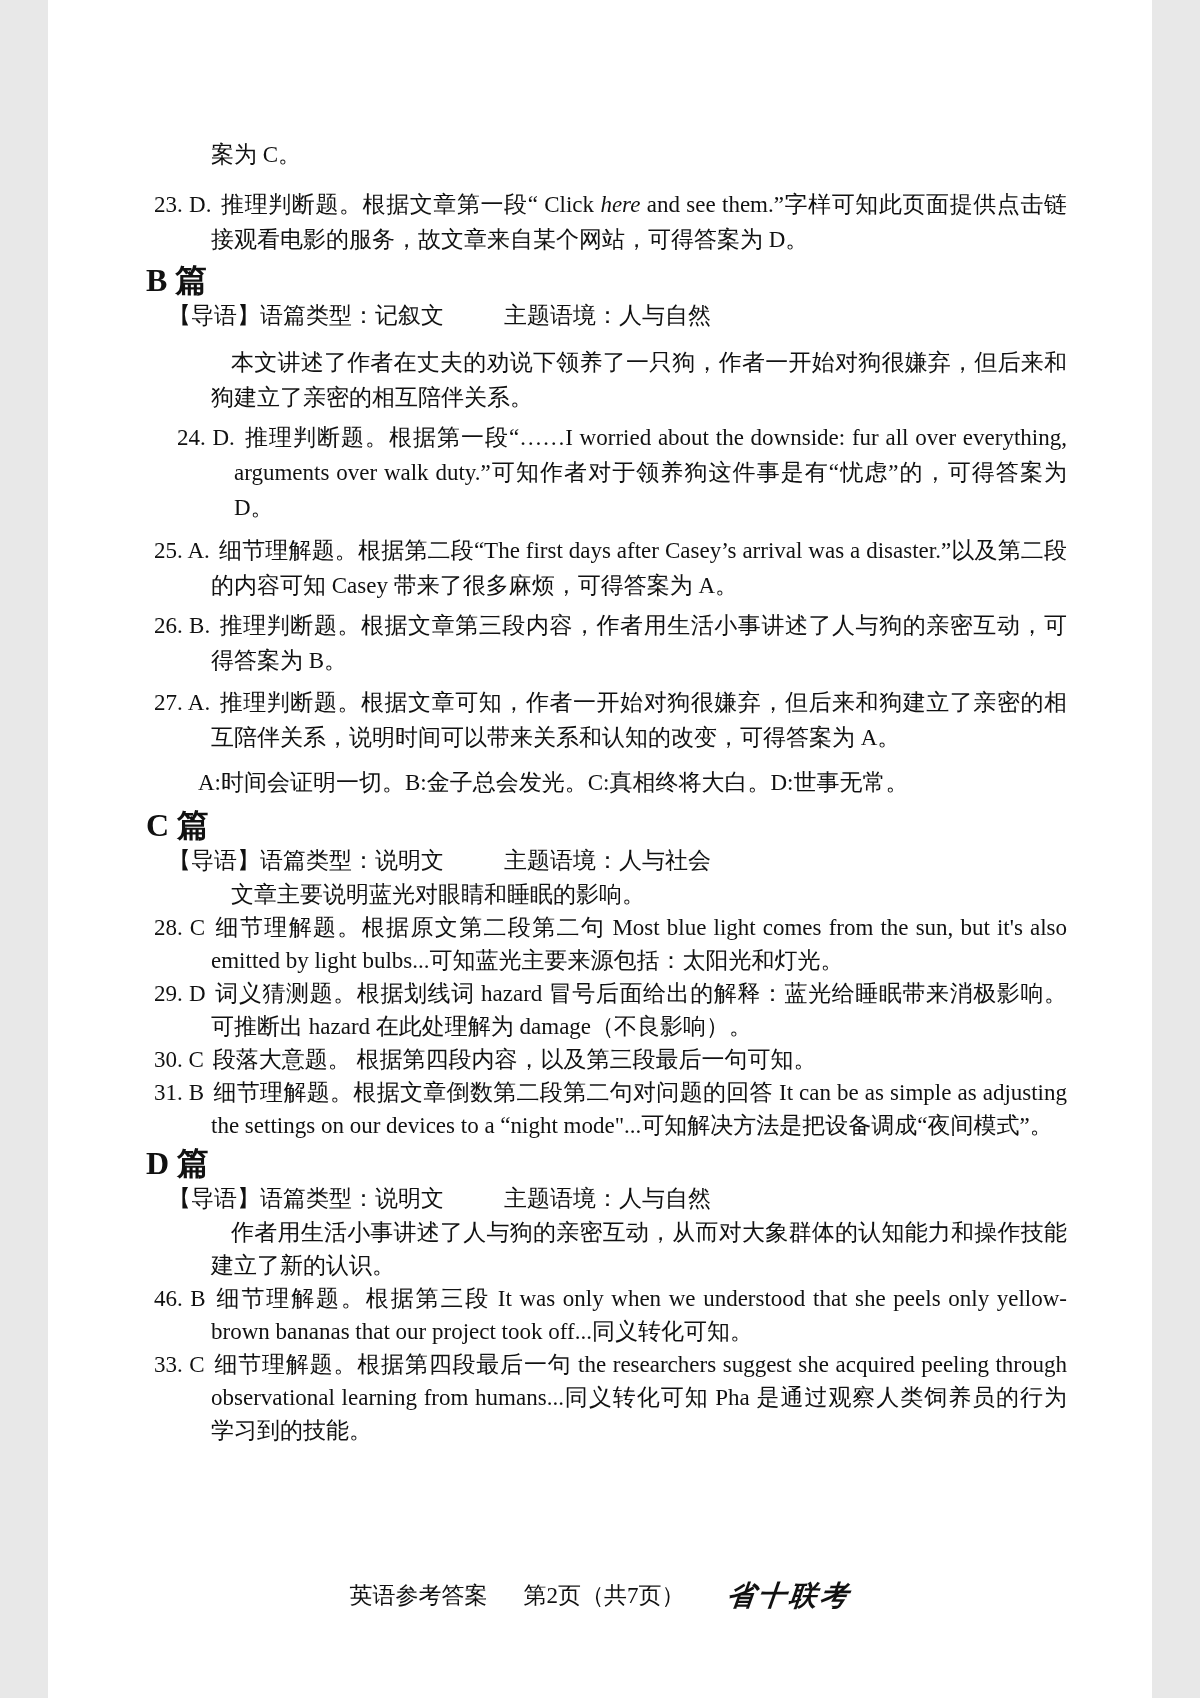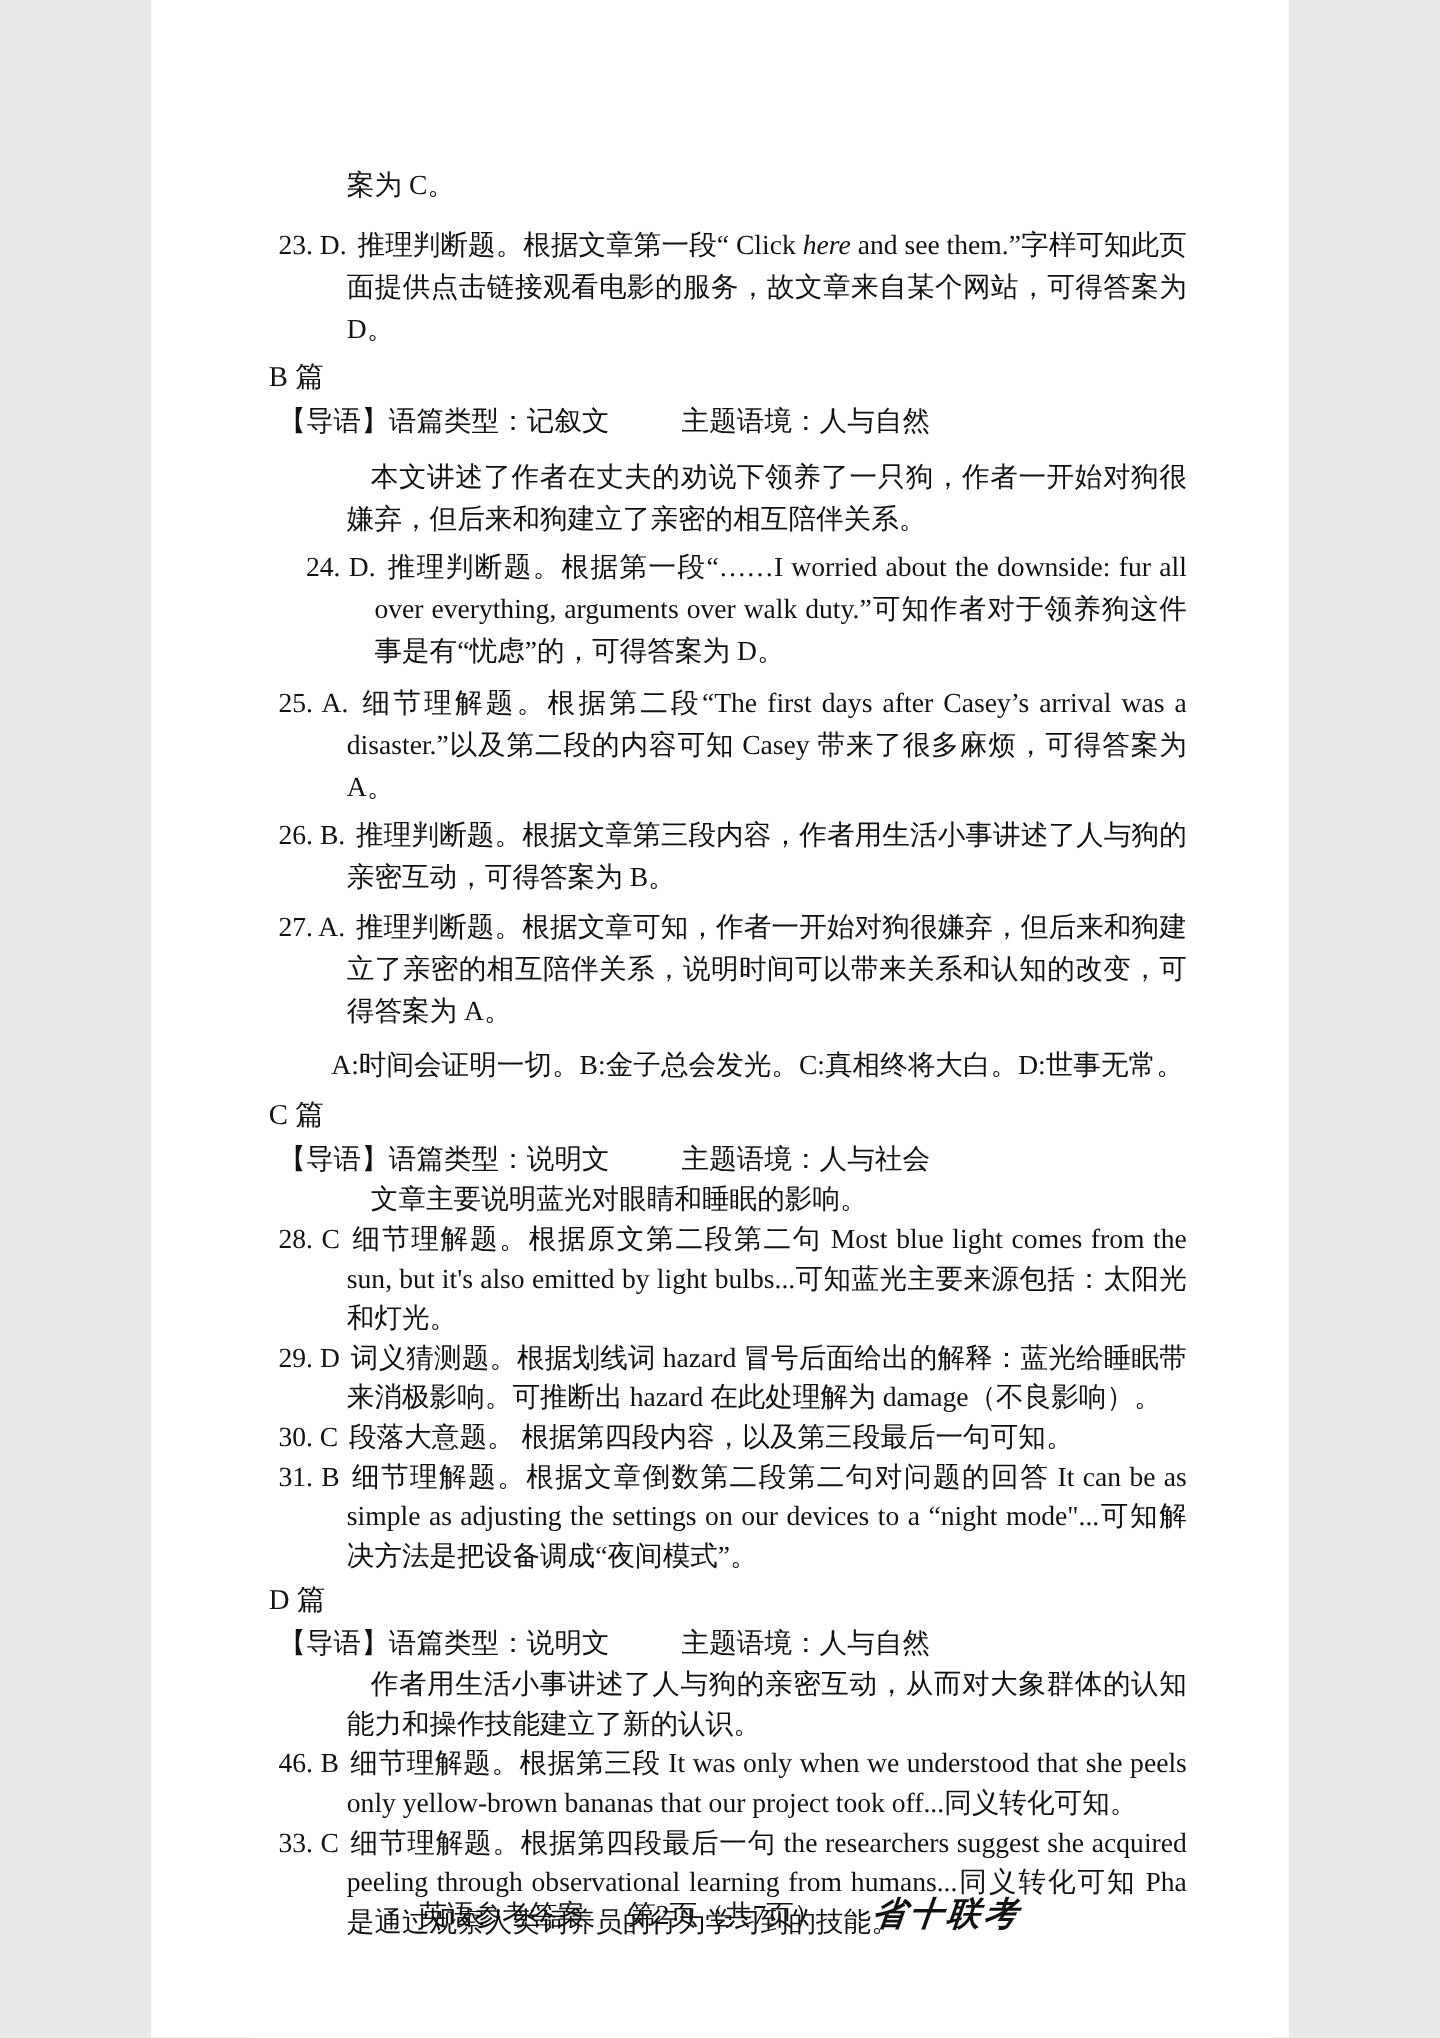--- a/index.html
+++ b/index.html
@@ -1,18 +1,18 @@
 <!DOCTYPE html>
 <html><head>
 <meta charset="utf-8">
 <style>
   html,body{margin:0;padding:0;background:#e8e8e8;}
   .page{
     position:relative;
-    width:948px;height:1698px;
+    width:1104px;height:1698px;
     margin:0 auto;
     background:#ffffff;
     color:#111;
     font-family:"Liberation Serif","DejaVu Serif",serif;
     font-size:23px;
     box-sizing:border-box;
     padding:137px 85px 0 98px;
     overflow:hidden;
   }
   p{margin:0;}
@@ -29,26 +29,26 @@
     text-align:justify;
   }
   .qnum{margin-right:9px;white-space:nowrap;}
   .q23{margin-bottom:6px;}
   .q24{margin-bottom:8px;margin-left:31px;}
   .q25{margin-bottom:5px;}
   .q26{margin-bottom:7px;}
   .q27{margin-bottom:10px;}
   .q31{margin-bottom:4px;}
   .sec-heading{
-    font-weight:normal;
-    font-size:24px;
+    font-weight:bold;
+    font-size:32px;
     line-height:35px;
   }
   .daoyu{
-    margin-left:8px;
+    margin-left:22px;
     line-height:35px;
   }
   .daoyu .gap{display:inline-block;width:60px;}
   .daoyu-b{margin-bottom:12px;}
   .intro{
     margin-left:65px;
     text-indent:20px;
     text-align:justify;
   }
   .intro-b{margin-bottom:5px;}

